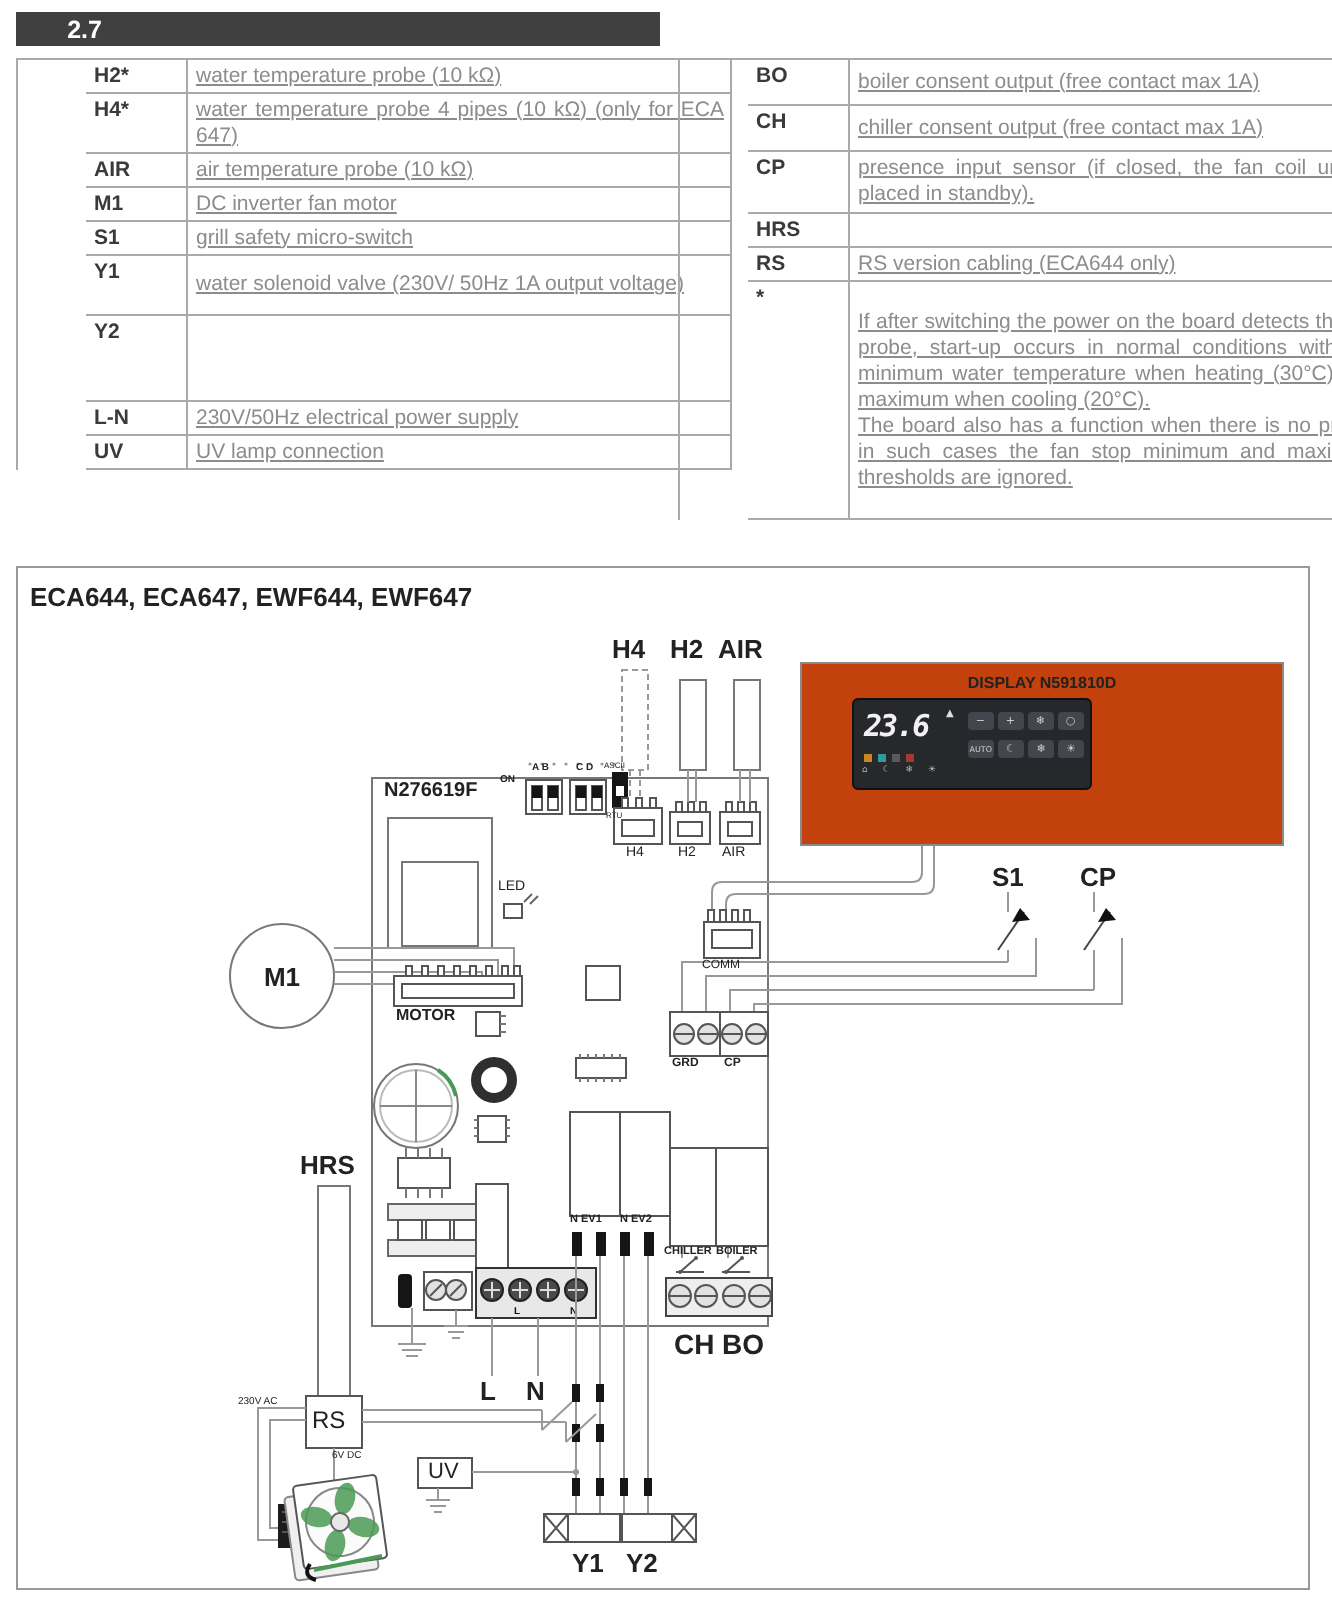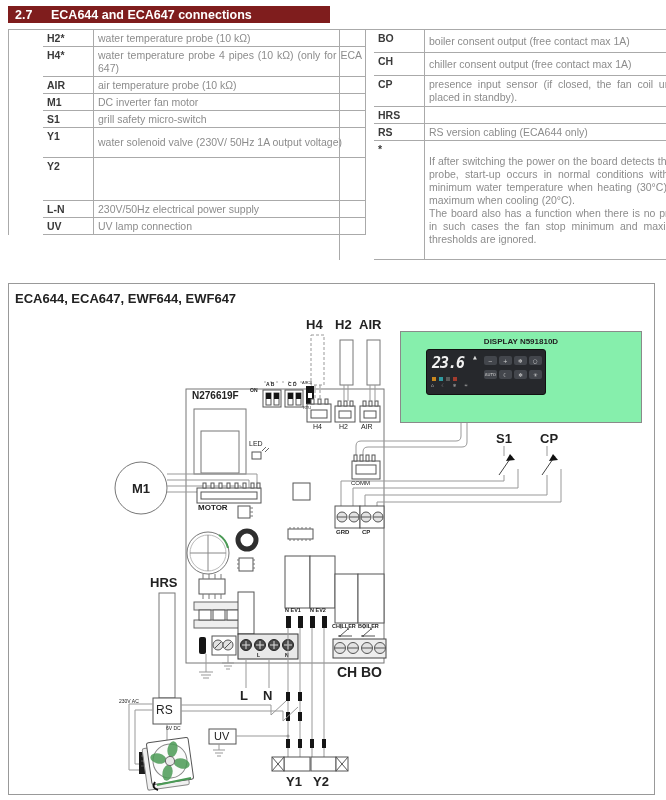--- a/index.html
+++ b/index.html
@@ -1,44 +1,44 @@
 <!DOCTYPE html>
 <html><head>
 <meta charset="utf-8">
 <style>
   html,body{margin:0;padding:0;}
   body{width:666px;height:800px;position:relative;background:#fff;
        font-family:"Liberation Sans","DejaVu Sans",sans-serif;color:#333;overflow:hidden;}
   .abs{position:absolute;}
   
-  .hdr{left:8px;top:6px;width:322px;height:17px;background:#7f1d1d;color:#fff;
-       display:flex;align-items:center;font-weight:bold;font-size:12.5px;}
+  .hdr{left:8px;top:6px;width:322px;height:17px;background:#404040;color:#fff;
+       display:flex;align-items:center;font-weight:bold;font-size:12.5px;text-align:right;}
   .hdr .num{padding-left:7px;width:36px;}
   
   .tbl{border:1px solid #aaa;border-bottom:none;padding-left:34px;}
   .trow{display:flex;border-bottom:1px solid #aaa;align-items:center;}
   .tterm{width:44px;flex:0 0 44px;font-weight:bold;color:#3a3a3a;font-size:10.5px;
          padding:1px 2px 1px 4px;align-self:stretch;border-right:1px solid #aaa;
          display:flex;align-items:flex-start;padding-top:2px;}
   .tdesc{flex:1;color:#8c8c8c;font-size:10.5px;line-height:13px;padding:1px 3px 1px 4px;
-         text-align:justify;white-space:pre-line;}
+         text-align:justify;white-space:pre-line;text-decoration:underline;}
   
   .diag{left:8px;top:283px;width:645px;height:510px;border:1px solid #999;background:#fff;}
   .dlbl{position:absolute;color:#222;white-space:nowrap;}
   .b{font-weight:bold;text-align:right;}
   svg{position:absolute;left:0;top:0;}
   .w{fill:none;stroke:#999;stroke-width:1;}
   .wd{fill:none;stroke:#999;stroke-width:1;stroke-dasharray:3,2;}
   .c{fill:#fff;stroke:#777;stroke-width:1;}
   .c2{fill:#fff;stroke:#555;stroke-width:1;}
   .k{fill:#151515;stroke:none;}
   .scr{fill:#e2e2e2;stroke:#555;stroke-width:1;}
   .dscr{fill:#4a4a4a;stroke:#222;stroke-width:1;}
   
-  .disp{left:391px;top:47px;width:240px;height:90px;background:#86efac;border:1px solid #8a8a8a;}
+  .disp{left:391px;top:47px;width:240px;height:90px;background:#c2410c;border:1px solid #8a8a8a;}
   .disp .ttl{position:absolute;left:0;top:5px;width:100%;text-align:center;
              font-size:8px;font-weight:bold;color:#222;}
   .panel{position:absolute;left:25px;top:17px;width:118px;height:44px;background:#26282c;
          border-radius:3px;border:1px solid #111;}
   .segval{position:absolute;left:5px;top:4px;font-family:"DejaVu Sans Mono",monospace;
           font-style:italic;font-weight:bold;font-size:15px;color:#f2f2f2;letter-spacing:-1px;}
   .uparr{position:absolute;left:46px;top:4px;font-size:5px;color:#ddd;font-family:"DejaVu Sans",sans-serif;}
   .leds{position:absolute;left:5px;top:27px;display:flex;gap:3px;}
   .led-dot{width:4px;height:4px;}
   .sticons{position:absolute;left:4px;top:33px;font-size:4.5px;color:#b9b9b9;
@@ -47,21 +47,20 @@
   .brow{display:flex;gap:2px;}
   .btn{min-width:11px;height:9px;background:#43464c;border-radius:2px;color:#cfcfcf;
        font-size:5.5px;display:flex;align-items:center;justify-content:center;padding:0 1px;
        font-family:"DejaVu Sans",sans-serif;}
 </style>
 </head>
 <body>
 
 <div class="abs hdr">
   <span class="num">2.7</span>
-  <span>ECA644 and ECA647 connections</span>
 </div>
 
 <div class="abs tbl" style="left:8px;top:29px;width:322px;">
   <div class="trow" style="min-height:16px">
       <div class="tterm">H2*</div>
       <div class="tdesc">water temperature probe (10 kΩ)</div>
     </div>
   <div class="trow" style="min-height:29px">
       <div class="tterm">H4*</div>
       <div class="tdesc">water temperature probe 4 pipes (10 kΩ) (only for ECA 647)</div>

